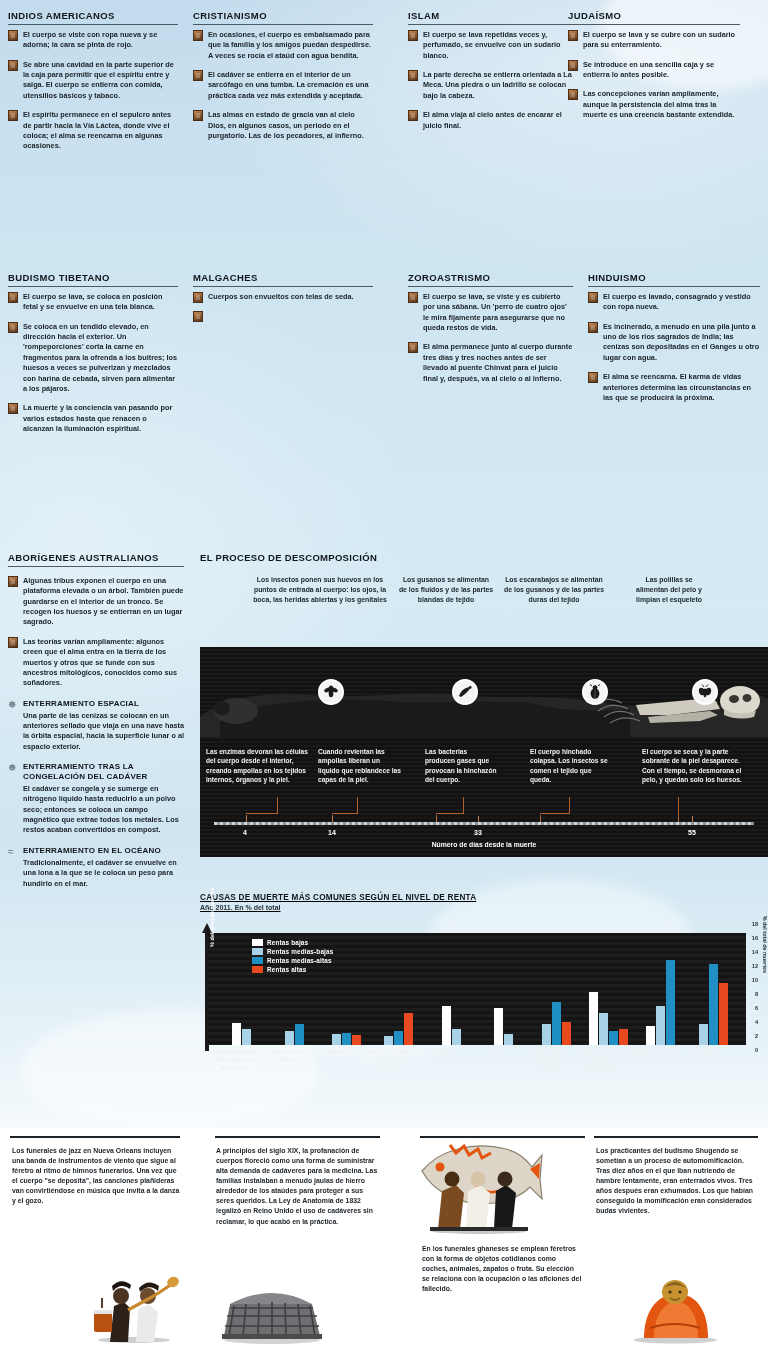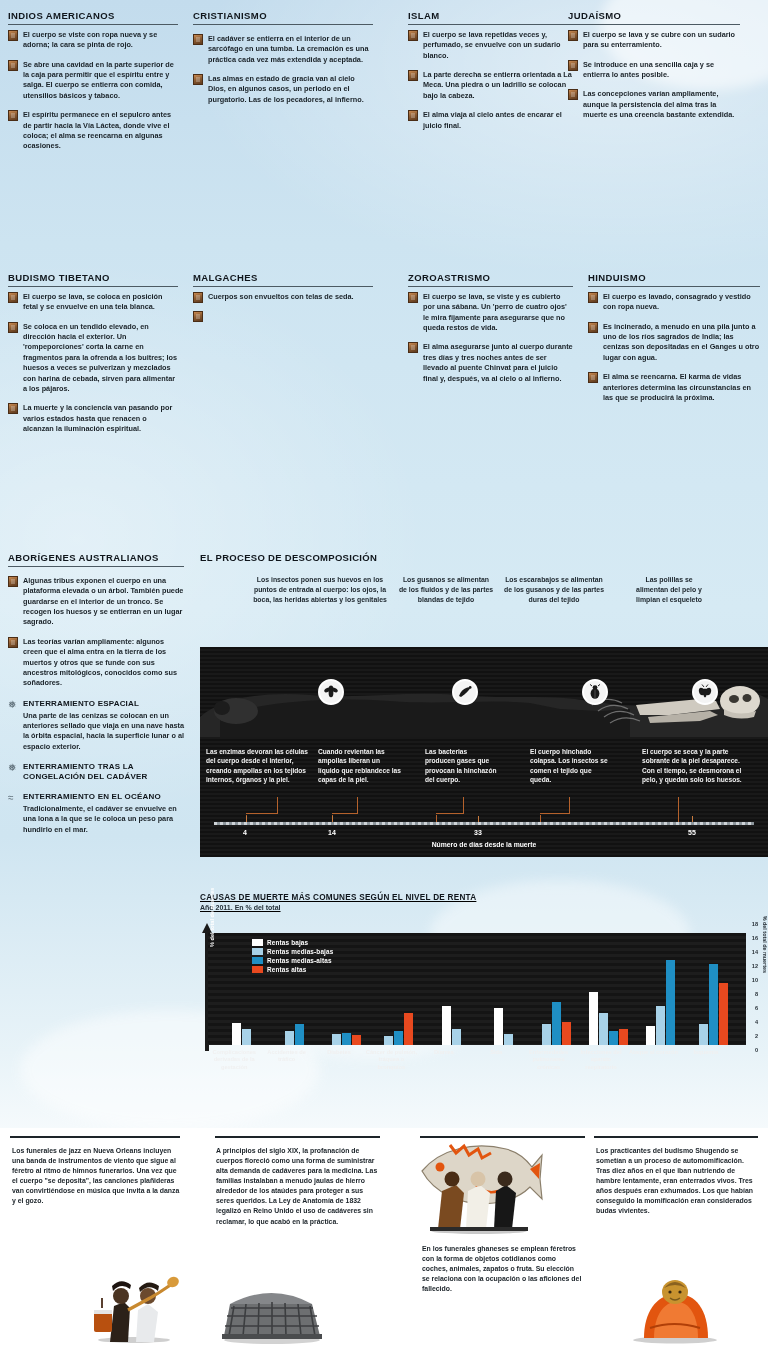--- a/index.html
+++ b/index.html
@@ -161,21 +161,21 @@
       <ul class="bullets">
         <li><span class="bico"></span><span>El cuerpo se viste con ropa nueva y se adorna; la cara se pinta de rojo.</span></li>
         <li><span class="bico"></span><span>Se abre una cavidad en la parte superior de la caja para permitir que el espíritu entre y salga. El cuerpo se entierra con comida, utensilios básicos y tabaco.</span></li>
         <li><span class="bico"></span><span>El espíritu permanece en el sepulcro antes de partir hacia la Vía Láctea, donde vive el coloca; el alma se reencarna en algunas ocasiones.</span></li>
       </ul>
     </div>
 
     <div class="col" style="left:193px;top:10px;width:180px;">
       <div class="sec-title">CRISTIANISMO</div>
       <ul class="bullets">
-        <li><span class="bico"></span></li>
+        <li><span class="bico"></span><span>En ocasiones, el cuerpo es embalsamado para que la familia y los amigos puedan despedirse. A veces se rocía el ataúd con agua bendita.</span></li>
         <li><span class="bico"></span><span>El cadáver se entierra en el interior de un sarcófago en una tumba. La cremación es una práctica cada vez más extendida y aceptada.</span></li>
         <li><span class="bico"></span><span>Las almas en estado de gracia van al cielo Dios, en algunos casos, un periodo en el purgatorio. Las de los pecadores, al infierno.</span></li>
       </ul>
     </div>
 
     <div class="col" style="left:408px;top:10px;width:165px;">
       <div class="sec-title">ISLAM</div>
       <ul class="bullets">
         <li><span class="bico"></span><span>El cuerpo se lava repetidas veces y, perfumado, se envuelve con un sudario blanco.</span></li>
         <li><span class="bico"></span><span>La parte derecha se entierra orientada a La Meca. Una piedra o un ladrillo se colocan bajo la cabeza.</span></li>
@@ -206,21 +206,21 @@
       <ul class="bullets">
         <li><span class="bico"></span><span>Cuerpos son envueltos con telas de seda.</span></li>
         <li><span class="bico"></span></li>
       </ul>
     </div>
 
     <div class="col" style="left:408px;top:272px;width:165px;">
       <div class="sec-title">ZOROASTRISMO</div>
       <ul class="bullets">
         <li><span class="bico"></span><span>El cuerpo se lava, se viste y es cubierto por una sábana. Un 'perro de cuatro ojos' le mira fijamente para asegurarse que no queda restos de vida.</span></li>
-        <li><span class="bico"></span><span>El alma asegurarse junto al cuerpo durante tres días y tres noches antes de ser llevado al puente Chinvat para el juicio final y, después, va al cielo o al infierno.</span></li>
+        <li><span class="bico"></span><span>El alma permanece junto al cuerpo durante tres días y tres noches antes de ser llevado al puente Chinvat para el juicio final y, después, va al cielo o al infierno.</span></li>
       </ul>
     </div>
 
     <div class="col" style="left:588px;top:272px;width:172px;">
       <div class="sec-title">HINDUISMO</div>
       <ul class="bullets">
         <li><span class="bico"></span><span>El cuerpo es lavado, consagrado y vestido con ropa nueva.</span></li>
         <li><span class="bico"></span><span>Es incinerado, a menudo en una pila junto a uno de los ríos sagrados de India; las cenizas son depositadas en el Ganges u otro lugar con agua.</span></li>
         <li><span class="bico"></span><span>El alma se reencarna. El karma de vidas anteriores determina las circunstancias en las que se producirá la próxima.</span></li>
       </ul>
@@ -236,20 +236,21 @@
 
       <div class="subsec">
         <span class="sico">❅</span>
         <h4>ENTERRAMIENTO ESPACIAL</h4>
         <p>Una parte de las cenizas se colocan en un anteriores sellado que viaja en una nave hasta la órbita espacial, hacia la superficie lunar o al espacio exterior.</p>
       </div>
 
       <div class="subsec">
         <span class="sico">❅</span>
         <h4>ENTERRAMIENTO TRAS LA CONGELACIÓN DEL CADÁVER</h4>
+        <p>El cadáver se congela y se sumerge en nitrógeno líquido hasta reducirlo a un polvo seco; entonces se coloca un campo magnético que extrae todos los metales. Los restos acaban convertidos en compost.</p>
       </div>
 
       <div class="subsec">
         <span class="sico">≈</span>
         <h4>ENTERRAMIENTO EN EL OCÉANO</h4>
         <p>Tradicionalmente, el cadáver se envuelve en una lona a la que se le coloca un peso para hundirlo en el mar.</p>
       </div>
     </div>
   </div>
 

